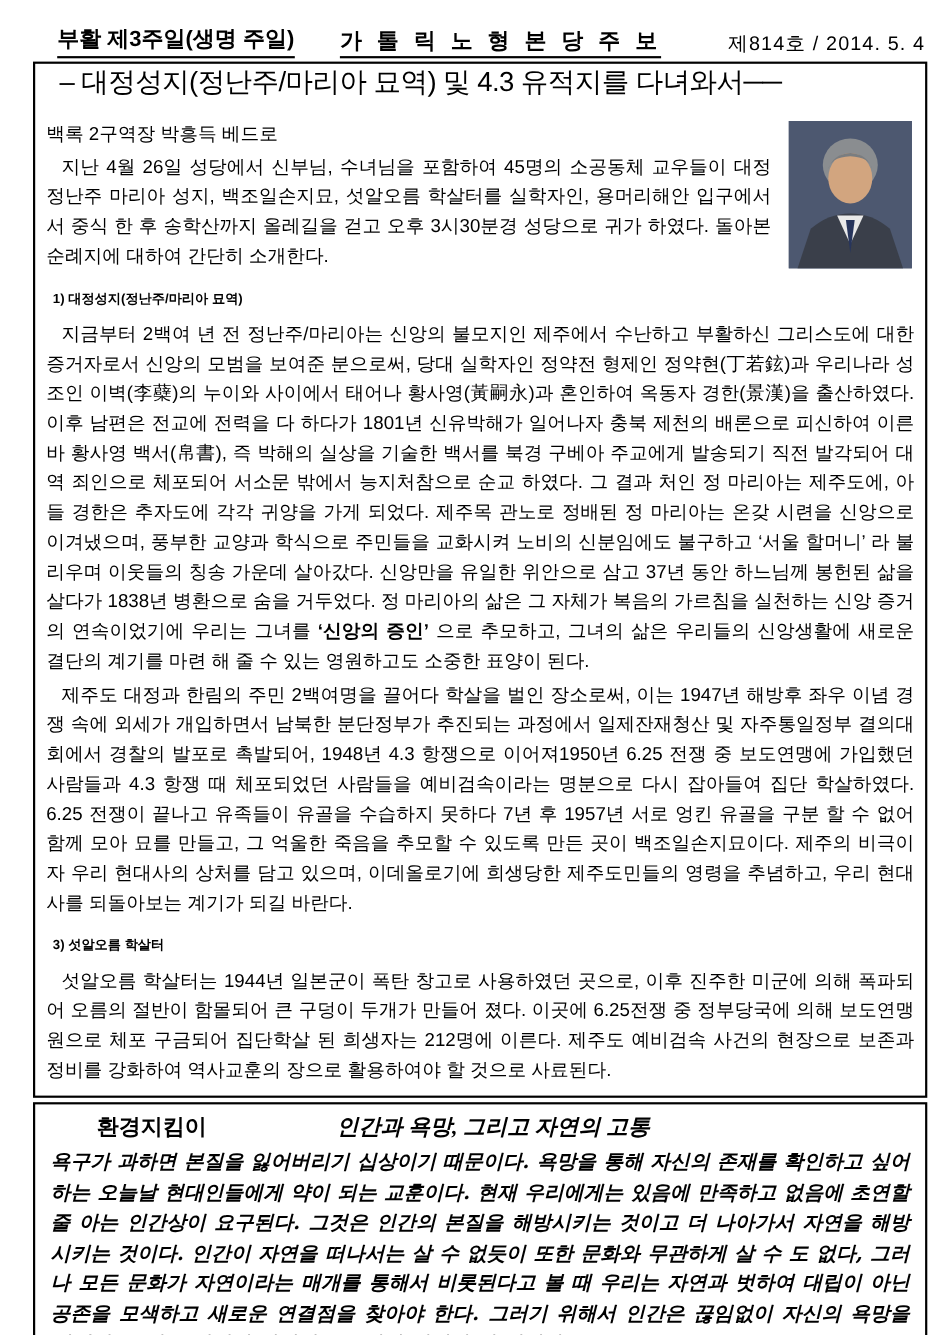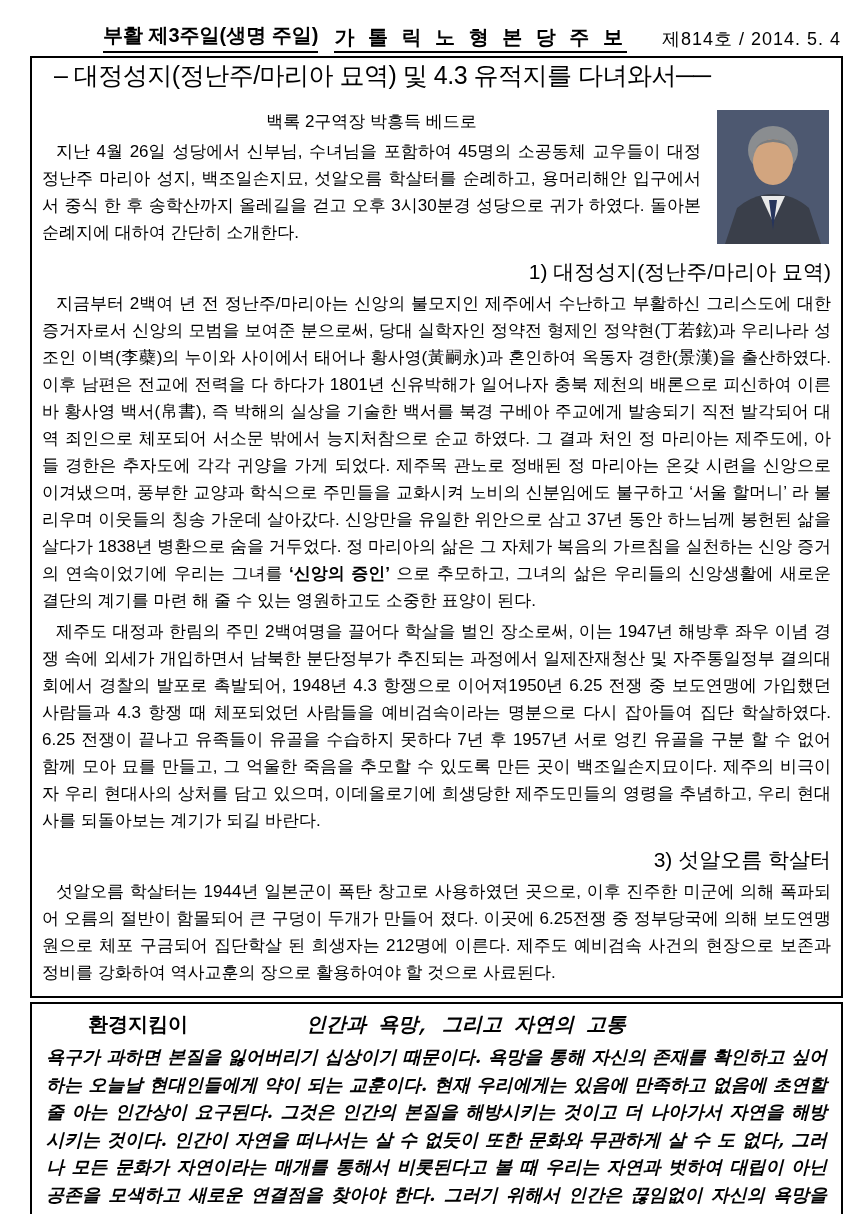--- a/index.html
+++ b/index.html
@@ -10,24 +10,23 @@
     height: 1214px;
     background: #ffffff;
     color: #000000;
     font-family: "Liberation Sans", sans-serif;
     padding: 22px 17px 0 30px;
     overflow: hidden;
   }
   
   .masthead {
     display: flex;
-    justify-content: flex-end;
+    justify-content: space-between;
     align-items: flex-end;
     padding: 0 2px 0 22px;
-    gap: 16px;
   }
   .mh-left {
     font-size: 20px;
     font-weight: bold;
     border-bottom: 2px solid #000;
     padding-bottom: 2px;
     white-space: nowrap;
   }
   .mh-center {
     font-size: 20px;
@@ -64,51 +63,51 @@
   }
   .photo-frame {
     float: right;
     width: 112px;
     height: 134px;
     margin: 2px 2px 8px 16px;
     background: #4d5870;
   }
   .photo-frame svg { display: block; }
   .byline {
-    text-align: center;
+    text-align: left;
     font-size: 17px;
     margin: 1px 6px 3px 0;
   }
   .para { margin: 0 0 4px 0; text-indent: 14px; }
   .section-heading {
-    font-size: 21px;
-    font-weight: normal;
+    font-size: 12px;
+    font-weight: bold;
     margin: 12px 0 5px 6px;
-    text-align: right;
+    text-align: left;
   }
   .bold-inline { font-weight: bold; }
   
   .env-box {
     border: 2px solid #000;
     margin-top: 4px;
     padding: 7px 12px 4px 12px;
   }
   .env-header { display: flex; align-items: center; }
   .env-label {
     font-size: 20px;
     font-weight: bold;
     margin-left: 44px;
     white-space: nowrap;
   }
   .env-title {
     font-size: 20px;
     font-weight: bold;
     margin-left: 118px;
     white-space: nowrap;
-    font-family: Liberation Mono, monospace;
+    font-family: Liberation Serif, serif;
     font-style: italic;
   }
   .env-body {
     font-family: "DejaVu Serif", serif;
     font-style: italic;
     font-weight: 600;
     font-size: 18px;
     line-height: 27.5px;
     text-align: justify;
     margin: 5px 2px 2px 2px;
@@ -137,21 +136,21 @@
           <ellipse cx="56" cy="52" rx="20" ry="23" fill="#d2a57f"></ellipse>
           <path d="M36 44 Q40 30 56 29 Q72 30 76 44 Q74 33 56 32 Q38 33 36 44 Z" fill="#7a7d80"></path>
           <path d="M8 134 L20 98 Q36 84 56 84 Q76 84 92 98 L104 134 Z" fill="#3a3f4a"></path>
           <path d="M44 86 L56 112 L68 86 Z" fill="#e9e9e9"></path>
           <path d="M52 90 L56 120 L60 90 Z" fill="#27355c"></path>
         </svg>
       </div>
 
       <div class="byline">백록 2구역장 박흥득 베드로</div>
 
-      <p class="para">지난 4월 26일 성당에서 신부님, 수녀님을 포함하여 45명의 소공동체 교우들이 대정 정난주 마리아 성지, 백조일손지묘, 섯알오름 학살터를 순례하고, 용머리해안 입구에서 서 중식 한 후 송학산까지 올레길을 걷고 오후 3시30분경 성당으로 귀가 하였다. 돌아본 순례지에 대하여 간단히 소개한다.</p>
+      <p class="para">지난 4월 26일 성당에서 신부님, 수녀님을 포함하여 45명의 소공동체 교우들이 대정 정난주 마리아 성지, 백조일손지묘, 섯알오름 학살터를 실학자인, 용머리해안 입구에서 서 중식 한 후 송학산까지 올레길을 걷고 오후 3시30분경 성당으로 귀가 하였다. 돌아본 순례지에 대하여 간단히 소개한다.</p>
 
       <h2 class="section-heading">1) 대정성지(정난주/마리아 묘역)</h2>
       <p class="para"><span>지금부터 2백여 년 전 정난주/마리아는 신앙의 불모지인 제주에서 수난하고 부활하신 그리스도에 대한 증거자로서 신앙의 모범을 보여준 분으로써, 당대 실학자인 정약전 형제인 정약현(丁若鉉)과 우리나라 성조인 이벽(李蘗)의 누이와 사이에서 태어나 황사영(黃嗣永)과 혼인하여 옥동자 경한(景漢)을 출산하였다. 이후 남편은 전교에 전력을 다 하다가 1801년 신유박해가 일어나자 충북 제천의 배론으로 피신하여 이른바 황사영 백서(帛書), 즉 박해의 실상을 기술한 백서를 북경 구베아 주교에게 발송되기 직전 발각되어 대역 죄인으로 체포되어 서소문 밖에서 능지처참으로 순교 하였다. 그 결과 처인 정 마리아는 제주도에, 아들 경한은 추자도에 각각 귀양을 가게 되었다. 제주목 관노로 정배된 정 마리아는 온갖 시련을 신앙으로 이겨냈으며, 풍부한 교양과 학식으로 주민들을 교화시켜 노비의 신분임에도 불구하고 ‘서울 할머니’ 라 불리우며 이웃들의 칭송 가운데 살아갔다. 신앙만을 유일한 위안으로 삼고 37년 동안 하느님께 봉헌된 삶을 살다가 1838년 병환으로 숨을 거두었다. 정 마리아의 삶은 그 자체가 복음의 가르침을 실천하는 신앙 증거의 연속이었기에 우리는 그녀를 </span><span class="bold-inline">‘신앙의 증인’</span><span> 으로 추모하고, 그녀의 삶은 우리들의 신앙생활에 새로운 결단의 계기를 마련 해 줄 수 있는 영원하고도 소중한 표양이 된다.</span></p>
 
       <p class="para">제주도 대정과 한림의 주민 2백여명을 끌어다 학살을 벌인 장소로써, 이는 1947년 해방후 좌우 이념 경쟁 속에 외세가 개입하면서 남북한 분단정부가 추진되는 과정에서 일제잔재청산 및 자주통일정부 결의대회에서 경찰의 발포로 촉발되어, 1948년 4.3 항쟁으로 이어져1950년 6.25 전쟁 중 보도연맹에 가입했던 사람들과 4.3 항쟁 때 체포되었던 사람들을 예비검속이라는 명분으로 다시 잡아들여 집단 학살하였다. 6.25 전쟁이 끝나고 유족들이 유골을 수습하지 못하다 7년 후 1957년 서로 엉킨 유골을 구분 할 수 없어 함께 모아 묘를 만들고, 그 억울한 죽음을 추모할 수 있도록 만든 곳이 백조일손지묘이다. 제주의 비극이자 우리 현대사의 상처를 담고 있으며, 이데올로기에 희생당한 제주도민들의 영령을 추념하고, 우리 현대사를 되돌아보는 계기가 되길 바란다.</p>
 
       <h2 class="section-heading">3) 섯알오름 학살터</h2>
       <p class="para">섯알오름 학살터는 1944년 일본군이 폭탄 창고로 사용하였던 곳으로, 이후 진주한 미군에 의해 폭파되어 오름의 절반이 함몰되어 큰 구덩이 두개가 만들어 졌다.  이곳에 6.25전쟁 중 정부당국에 의해 보도연맹원으로 체포 구금되어 집단학살 된 희생자는 212명에 이른다. 제주도 예비검속 사건의 현장으로 보존과 정비를 강화하여 역사교훈의 장으로 활용하여야 할 것으로 사료된다.</p>
     </div>
   </section>

